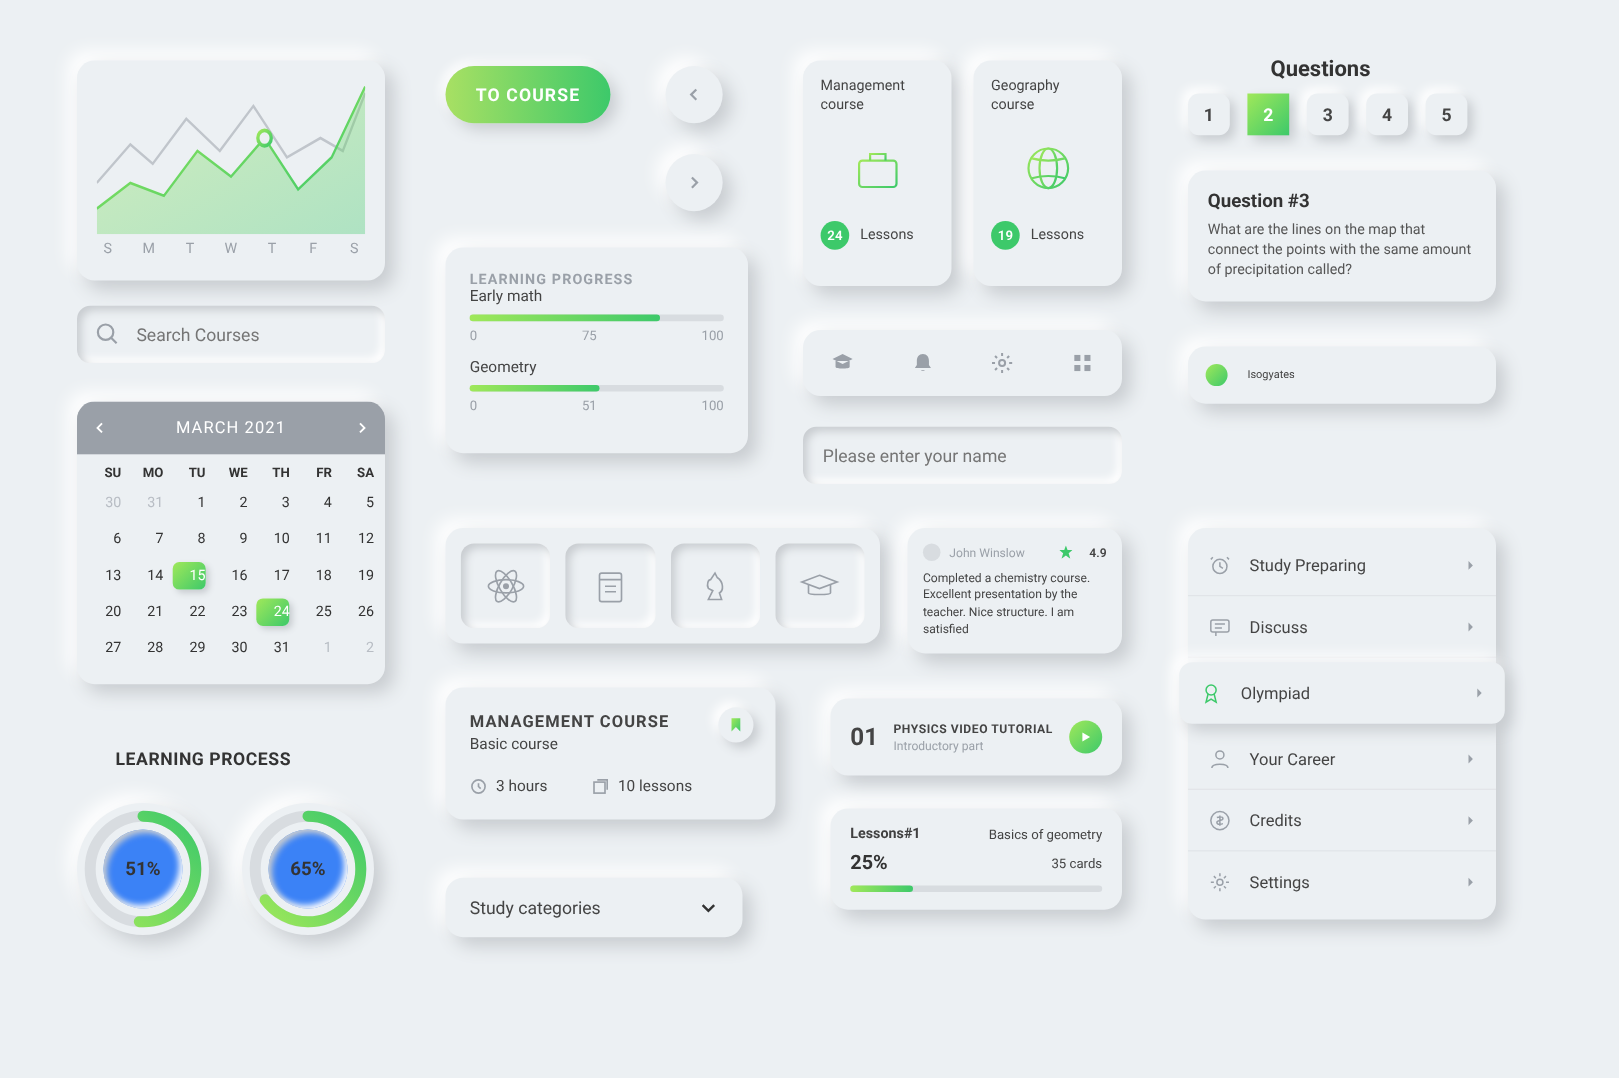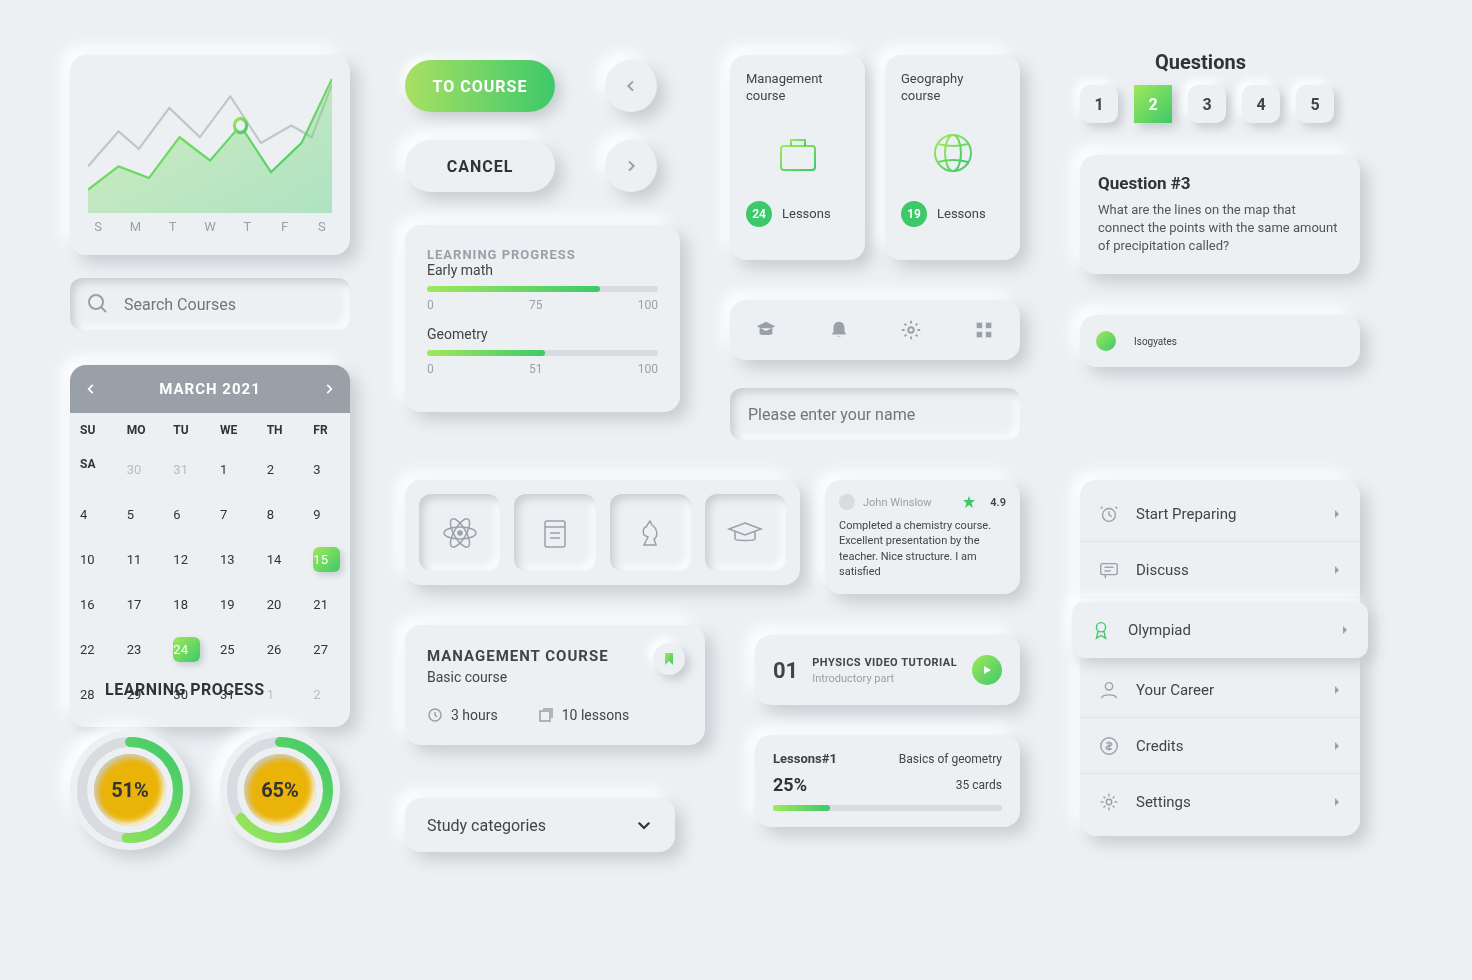--- a/index.html
+++ b/index.html
@@ -14,32 +14,32 @@
 .chart-area{height:140px;position:relative}
 .chart-area svg{width:100%;height:100%}
 .days{display:flex;justify-content:space-between;font-size:13px;color:#9aa0a8;margin-top:6px}
 .days span{width:20px;text-align:center}
 
 .search{position:absolute;left:30px;top:238px;width:280px;height:52px;display:flex;align-items:center;padding:0 16px;gap:14px}
 .search svg{width:24px;height:24px;stroke:#9aa0a8;fill:none;stroke-width:2}
 .search input{border:none;background:transparent;font-size:16px;color:#9aa0a8;outline:none;flex:1}
 
 .calendar{position:absolute;left:30px;top:325px;width:280px;padding-bottom:10px;overflow:hidden}
-.cal-head{background:#9aa0a8;color:#fff;height:48px;display:flex;align-items:center;justify-content:space-between;padding:0 14px;font-weight:700;letter-spacing:1px;font-size:15px}
+.cal-head{background:#9aa0a8;color:#fff;height:48px;display:flex;align-items:center;justify-content:space-between;padding:0 14px;font-weight:400;letter-spacing:1px;font-size:15px}
 .cal-head svg{width:14px;height:14px;stroke:#fff;fill:none;stroke-width:3}
-.cal-grid{display:grid;grid-template-columns:repeat(6,1fr);gap:20px;padding:10px 10px;text-align:left;font-size:13px}
+.cal-grid{display:grid;grid-template-columns:repeat(7,1fr);gap:8px;padding:10px 10px;text-align:right;font-size:13px}
 .cal-grid .dow{font-weight:700;color:#333;font-size:12px}
 .cal-grid .d{padding:5px 0;color:#333}
 .cal-grid .muted{color:#b8bdc4}
 .cal-grid .sel{background:linear-gradient(135deg,#a0e85a,#3dc96a);color:#fff;border-radius:6px;box-shadow:3px 3px 6px #c8ccd0}
 
 .lp-title{position:absolute;left:65px;top:640px;font-weight:700;font-size:16px;letter-spacing:0.5px}
 .donut{position:absolute;width:120px;height:120px;border-radius:50%;box-shadow:8px 8px 16px #c8ccd0,-8px -8px 16px #ffffff;background:#ecf0f3;display:flex;align-items:center;justify-content:center}
 .donut svg{position:absolute;width:100%;height:100%;transform:rotate(-90deg)}
-.donut .inner{width:72px;height:72px;border-radius:50%;background:#eab308;box-shadow:inset 3px 3px 6px #c8ccd0,inset -3px -3px 6px #ffffff;display:flex;align-items:center;justify-content:center;font-weight:700;font-size:20px;z-index:1}
+.donut .inner{width:72px;height:72px;border-radius:50%;background:#3b82f6;box-shadow:inset 3px 3px 6px #c8ccd0,inset -3px -3px 6px #ffffff;display:flex;align-items:center;justify-content:center;font-weight:700;font-size:17px;z-index:1}
 .donut1{left:30px;top:690px}
 .donut2{left:180px;top:690px}
 
 
 .btn{position:absolute;height:52px;display:flex;align-items:center;justify-content:center;font-weight:700;font-size:16px;letter-spacing:1px}
 .btn-begin{left:365px;top:20px;width:150px;border-radius:26px;background:linear-gradient(90deg,#a8e063,#3dc96a);color:#fff;box-shadow:6px 6px 14px #c8ccd0,-4px -4px 10px #ffffff}
 .btn-cancel{left:365px;top:100px;width:150px;border-radius:26px;color:#333}
 .circ-btn{position:absolute;width:52px;height:52px;border-radius:50%;display:flex;align-items:center;justify-content:center}
 .circ-btn svg{width:16px;height:16px;stroke:#9aa0a8;fill:none;stroke-width:3}
 .prev-btn{left:565px;top:20px}
@@ -244,21 +244,20 @@
 </div>
 <div class="donut donut2">
   <svg viewBox="0 0 120 120">
         <circle cx="60" cy="60" r="48" stroke="#d8dce0" stroke-width="10" fill="none"></circle>
         <circle cx="60" cy="60" r="48" stroke="url(#grad1)" stroke-width="10" fill="none" stroke-dasharray="301" stroke-dashoffset="105" stroke-linecap="round"></circle>
       </svg>
   <div class="inner">65%</div>
 </div>
 
 <div class="btn btn-begin">TO COURSE</div>
-<div class="btn neu btn-cancel">CANCEL</div>
 <div class="neu circ-btn prev-btn">
       <svg viewBox="0 0 24 24">
         <polyline points="15,5 8,12 15,19"></polyline>
       </svg>
     </div>
 <div class="neu circ-btn next-btn">
       <svg viewBox="0 0 24 24">
         <polyline points="9,5 16,12 9,19"></polyline>
       </svg>
     </div>
@@ -463,21 +462,21 @@
   <span class="lbl">Isogyates</span>
 </div>
 
 <div class="neu menu" id="menu">
       <div class="menu-item">
         <svg class="lead" viewBox="0 0 24 24">
           <circle cx="12" cy="13" r="7"></circle>
           <path d="M12,9 L12,13 L15,15"></path>
           <path d="M5,4 L3,6 M19,4 L21,6"></path>
         </svg>
-        <span>Start Preparing</span>
+        <span>Study Preparing</span>
         <span class="arrow"><svg viewBox="0 0 10 10">
             <path d="M3,1 L7,5 L3,9 Z"></path>
           </svg></span>
       </div>
       <div class="menu-item">
         <svg class="lead" viewBox="0 0 24 24">
           <rect x="3" y="5" width="18" height="12" rx="2"></rect>
           <path d="M8,21 L8,17"></path>
           <line x1="7" y1="9" x2="17" y2="9"></line>
           <line x1="7" y1="13" x2="14" y2="13"></line>

